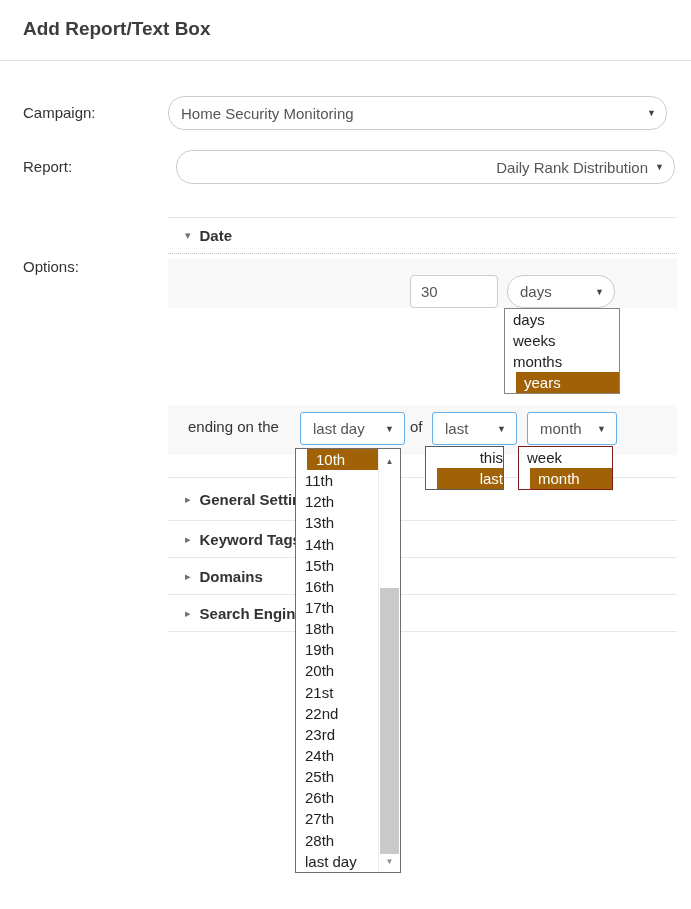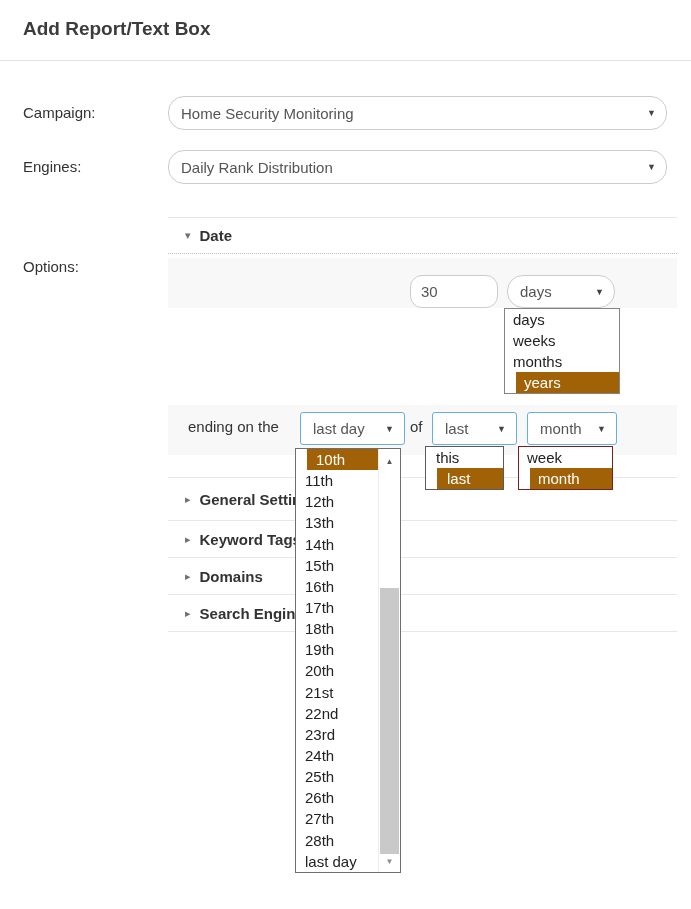--- a/index.html
+++ b/index.html
@@ -13,35 +13,35 @@
   .field-label { position:absolute; left:23px; font-size:15px; font-weight:normal; color:#333; }
 
   .select { position:absolute; background:#fff; border:1px solid #ccc; border-radius:16px;
             display:flex; align-items:center; padding:0 26px 0 12px; font-size:15px; color:#555;
             cursor:pointer; }
   .select .caret { position:absolute; right:10px; top:50%; transform:translateY(-50%);
                    font-size:9px; color:#444; line-height:1; }
   .select.focused { border-color:#66afe9; border-radius:3px; }
 
   .campaign-select { left:168px; top:96px;  width:499px; height:34px; }
-  .report-select   { left:168px; top:150px; width:499px; height:34px; }
+  .report-select   { left:176px; top:150px; width:499px; height:34px;justify-content:flex-end; }
 
   .acc-header { position:absolute; left:168px; top:217px; width:509px; height:37px;
                 border-top:1px solid #e7e7e7; border-bottom:1px dotted #c0c0c0;
                 display:flex; align-items:center; gap:9px; padding-left:17px; cursor:pointer; }
   .acc-header .tri { font-size:11px; color:#707070; line-height:1; }
   .acc-header .acc-label { font-size:15px; font-weight:bold; color:#333; }
 
   .gray-row { position:absolute; left:168px; width:509px; height:50px; background:#f8f8f8; }
   .row1-bg { top:258px; }
   .row2-bg { top:405px; }
   .row-text { position:absolute; font-size:15px; color:#333; line-height:20px; }
 
   .text-input { position:absolute; left:410px; top:275px; width:88px; height:33px;
-                border:1px solid #ccc; border-radius:12px; font-size:15px; color:#555;
+                border:1px solid #ccc; border-radius:4px; font-size:15px; color:#555;
                 padding:0 10px; font-family:inherit; background:#fff; }
 
   .unit-select   { left:507px; top:275px; width:108px; height:33px; }
   .day-select    { left:300px; top:412px; width:105px; height:33px; }
   .rel-select    { left:432px; top:412px; width:85px;  height:33px; }
   .period-select { left:527px; top:412px; width:90px;  height:33px; }
 
   
   .popup { position:absolute; background:#fff; z-index:30; }
   .opt { font-size:15px; color:#222; white-space:nowrap; overflow:hidden; cursor:default; }
@@ -56,21 +56,21 @@
 
   .vscrollbar { position:absolute; top:0; right:0; bottom:0; width:22px; background:#fff;
                 border-left:1px solid #ededed; }
   .sb-btn { position:absolute; left:0; right:0; height:20px; display:flex; align-items:center;
             justify-content:center; font-size:8px; color:#555; cursor:pointer; }
   .sb-btn.up { top:2px; }
   .sb-btn.down { bottom:1px; color:#8a8a8a; }
   .sb-thumb { position:absolute; left:1px; right:1px; top:139px; height:266px; background:#c9c9c9; cursor:pointer; }
 
   .rel-popup    { left:425px; top:446px; width:79px; height:44px; border:1px solid #5a5a5a; }
-  .rel-popup .opt { height:21px; line-height:21px; padding-left:10px; }
+  .rel-popup .opt { height:21px; line-height:21px; padding-left:10px;text-align:right; }
   .period-popup { left:518px; top:446px; width:95px; height:44px; border:1px solid #7f1d1d; }
   .period-popup .opt { height:21px; line-height:21px; padding-left:8px; }
 
   .sec-row { position:absolute; left:168px; width:509px; border-top:1px solid #e7e7e7;
              display:flex; align-items:center; gap:9px; padding-left:17px; cursor:pointer; }
   .sec-row .tri { font-size:11px; color:#707070; line-height:1; }
   .sec-row .sec-label { font-size:15px; font-weight:bold; color:#333; }
   .sec-1 { top:477px; height:43px; }
   .sec-2 { top:520px; height:37px; }
   .sec-3 { top:557px; height:37px; }
@@ -83,21 +83,21 @@
 
   <div class="page-title">Add Report/Text Box</div>
   <div class="header-divider"></div>
 
   <div class="field-label" style="top:104px;">Campaign:</div>
   <div class="select campaign-select">
     <span>Home Security Monitoring</span>
     <span class="caret">▼</span>
   </div>
 
-  <div class="field-label" style="top:158px;">Engines:</div>
+  <div class="field-label" style="top:158px;">Report:</div>
   <div class="select report-select">
     <span>Daily Rank Distribution</span>
     <span class="caret">▼</span>
   </div>
 
   <div class="field-label" style="top:222px;margin-top:36px;">Options:</div>
 
   <div class="acc-header">
     <span class="tri">▾</span>
     <span class="acc-label">Date</span>

